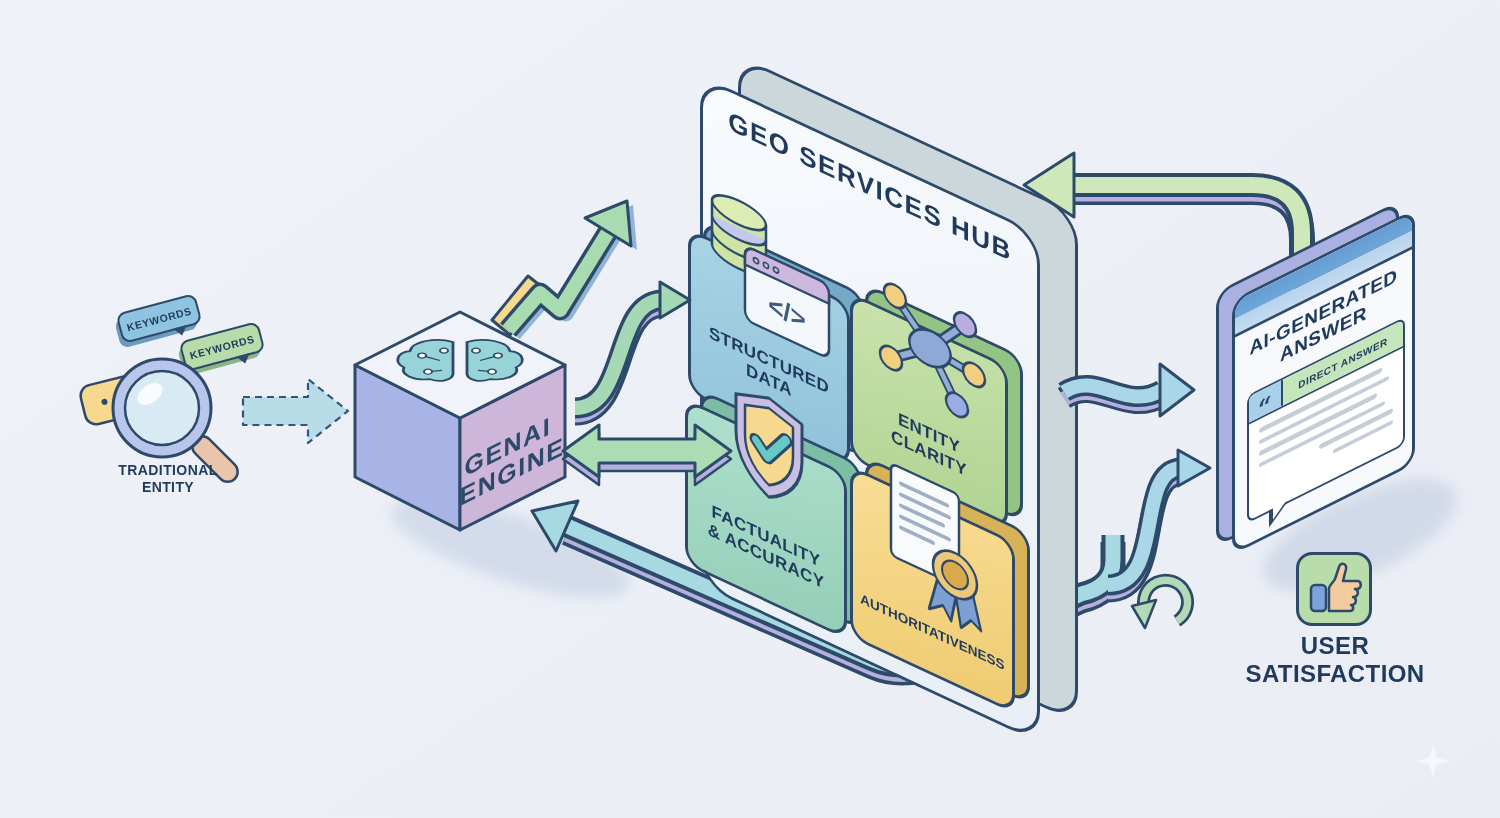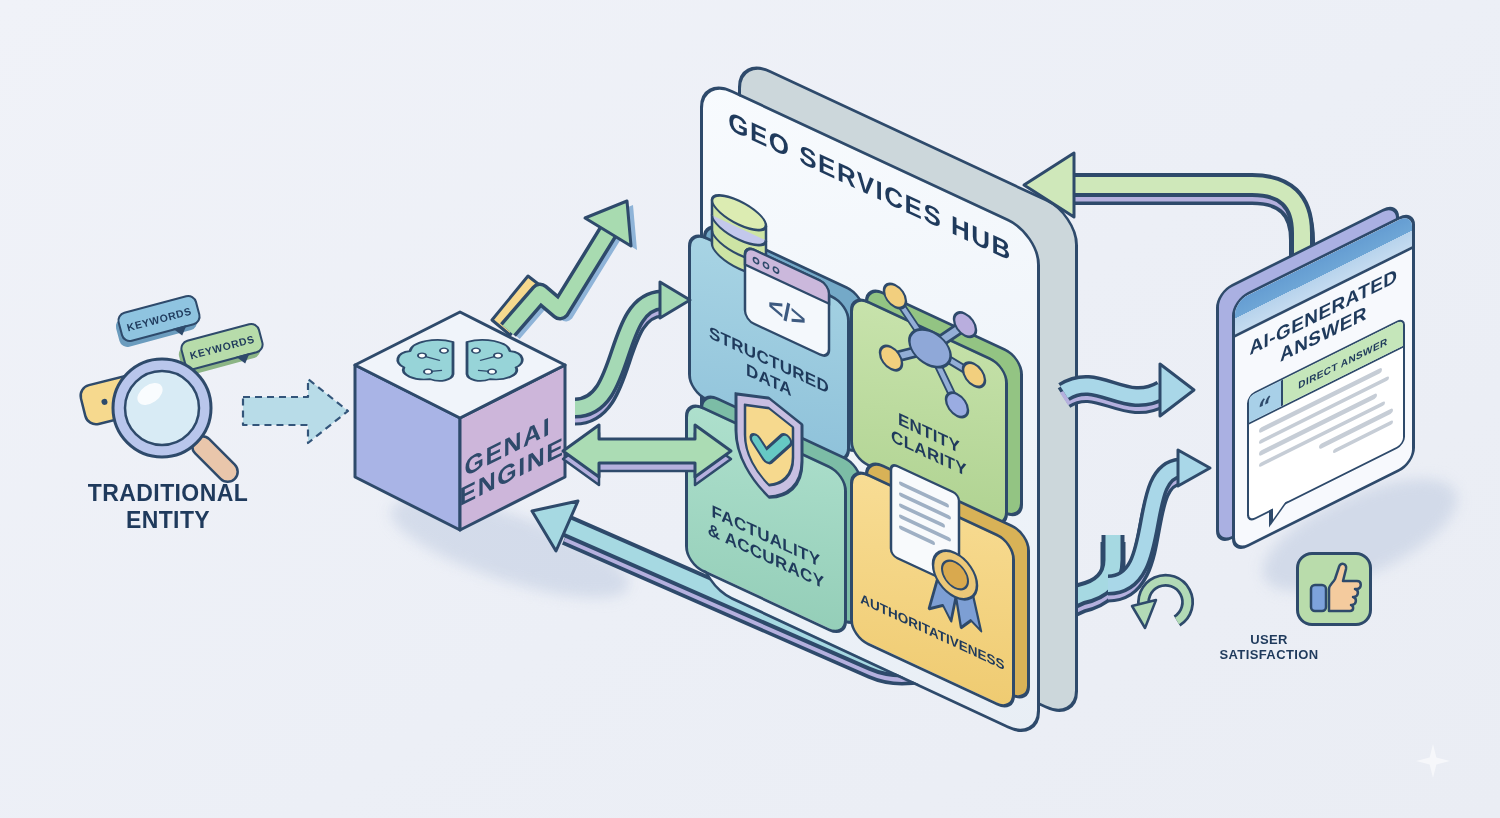--- a/index.html
+++ b/index.html
@@ -211,21 +211,21 @@
       <polygon points="54,86 68,86 56,102" fill="#f6d98e" stroke="#2e4a6b" stroke-width="2.5" stroke-linejoin="round"></polygon>
       <circle cx="34" cy="68" r="3" fill="#2e4a6b"></circle>
         <circle cx="48" cy="68" r="3" fill="#2e4a6b"></circle>
         <circle cx="62" cy="68" r="3" fill="#2e4a6b"></circle>
     </g>
     <rect x="118" y="108" width="20" height="56" rx="10" transform="rotate(-45 128 112)" fill="#e9c6ab" stroke="#2e4a6b" stroke-width="2.5"></rect>
     <circle cx="92" cy="78" r="49" fill="#b9c6ec" stroke="#2e4a6b" stroke-width="3"></circle>
     <circle cx="92" cy="78" r="37" fill="#d8ebf5" stroke="#2e4a6b" stroke-width="2.5"></circle>
     <ellipse cx="80" cy="64" rx="14" ry="9" transform="rotate(-35 80 64)" fill="#ffffff" opacity=".85"></ellipse>
   </svg>
-  <div class="abs lbl" style="left:58px;top:480px;width:220px;font-size:23px;z-index:2;">
+  <div class="abs lbl" style="left:58px;top:462px;width:220px;font-size:14px;z-index:2;">
     <span>TRADITIONAL</span><br>
     <span>ENTITY</span>
   </div>
 
   <svg class="abs" style="left:240px;top:375px;z-index:2;" width="112" height="72" viewBox="0 0 112 72">
     <path d="M3,22 H68 V4 L108,36 L68,68 V50 H3 Z" fill="#b8dce8" stroke="#33557a" stroke-width="2.2" stroke-dasharray="7 5" stroke-linejoin="round"></path>
   </svg>
 
   <svg class="abs" style="left:480px;top:180px;z-index:3;" width="185" height="180" viewBox="0 0 185 180">
     <polygon points="12,140 48,96 66,110 30,155" fill="#f6d98e" stroke="#2e4a6b" stroke-width="3" stroke-linejoin="round"></polygon>
@@ -333,18 +333,18 @@
     <path d="M49,51 A22,22 0 1 0 17,40" fill="none" stroke="#b2dab6" stroke-width="7.5"></path>
     <polygon points="4,36 28,30 17,58" fill="#b2dab6" stroke="#2e4a6b" stroke-width="2.5" stroke-linejoin="round"></polygon>
   </svg>
 
   <div class="abs thumb-chip">
     <svg width="70" height="68" viewBox="0 0 70 68">
       <rect x="12" y="30" width="15" height="26" rx="4" fill="#7da3dc" stroke="#2e4a6b" stroke-width="2.5"></rect>
       <path d="M30,56 L30,34 C30,30 34,28 36,24 L40,12 C41,7 48,8 47,14 L44,26 L58,26 C63,26 63,33 58,34 L56,34 C60,35 60,41 55,42 L54,42 C58,43 58,49 53,50 L52,50 C55,51 55,56 51,56 Z" fill="#f4cb9e" stroke="#2e4a6b" stroke-width="2.5" stroke-linejoin="round"></path>
     </svg>
   </div>
-  <div class="abs lbl" style="left:1179px;top:632px;width:180px;font-size:13px;z-index:2;">
+  <div class="abs lbl" style="left:1245px;top:632px;width:180px;font-size:24px;z-index:2;">
     <span>USER</span><br>
     <span>SATISFACTION</span>
   </div>
 
 </div>
 
 </body></html>

